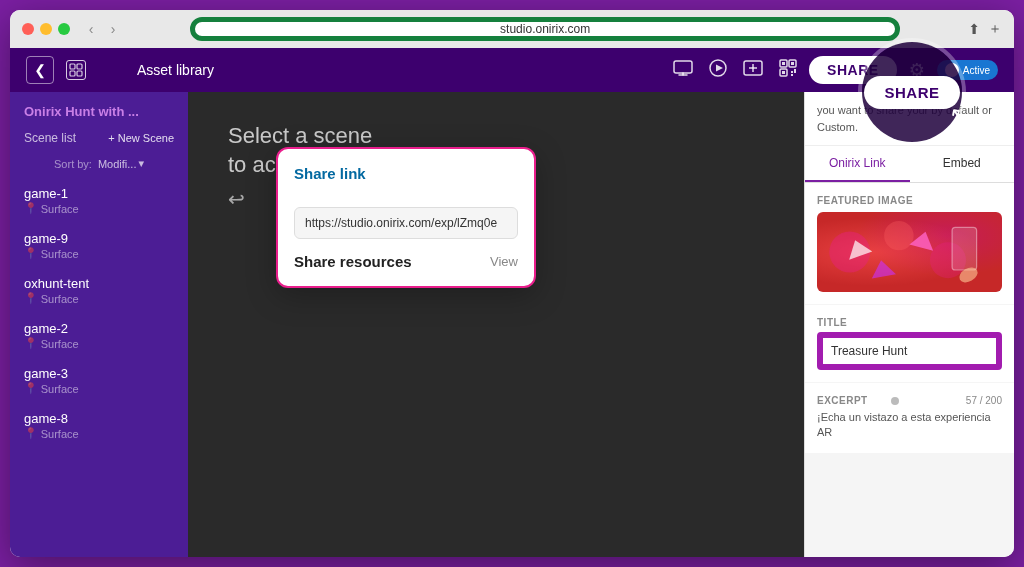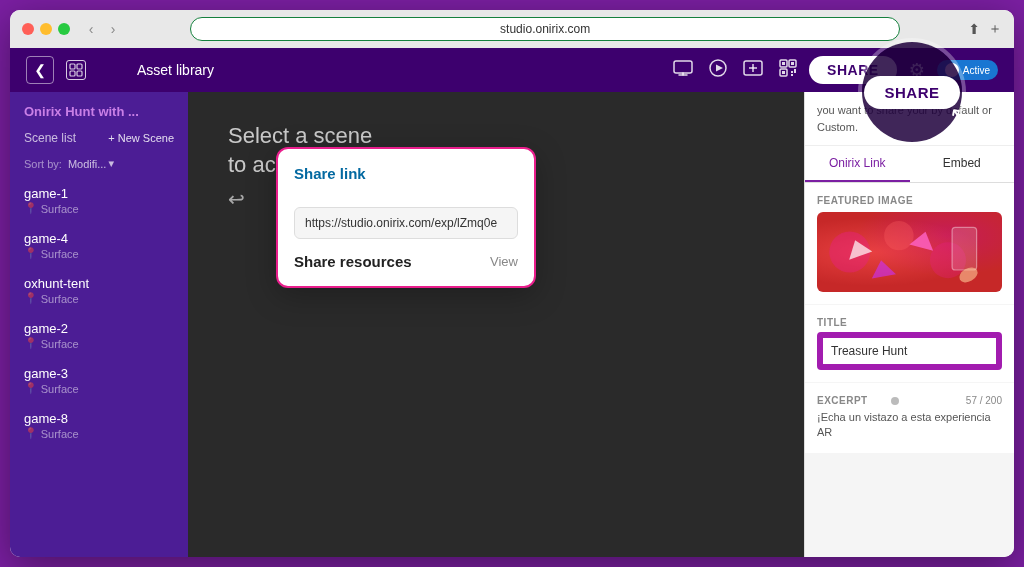--- a/index.html
+++ b/index.html
@@ -66,21 +66,21 @@
       justify-content: center;
       color: #888;
       font-size: 14px;
       cursor: pointer;
     }
 
     .browser-url-bar {
       flex: 1;
       height: 24px;
       background: #fff;
-      border: 1px solid #15803d;
+      border: 5px solid #15803d;
       border-radius: 12px;
       display: flex;
       align-items: center;
       justify-content: center;
       font-size: 12px;
       color: #333;
       margin: 0 60px;
     }
 
     .browser-actions {
@@ -238,20 +238,21 @@
       display: flex;
       align-items: center;
       gap: 3px;
     }
 
     .sidebar-sort {
       display: flex;
       align-items: center;
       padding: 4px 14px 8px;
       gap: 6px;
+      justify-content: center;
     }
 
     .sort-label {
       color: rgba(255,255,255,0.5);
       font-size: 11px;
     }
 
     .sort-select {
       color: rgba(255,255,255,0.7);
       font-size: 11px;
@@ -622,21 +623,21 @@
       </div>
 
       <div class="scene-item">
         <div class="scene-name">game-1</div>
         <div class="scene-type">
           <span>📍</span>
           <span>Surface</span>
         </div>
       </div>
       <div class="scene-item">
-        <div class="scene-name">game-4</div>
+        <div class="scene-name">game-9</div>
         <div class="scene-type">
           <span>📍</span>
           <span>Surface</span>
         </div>
       </div>
       <div class="scene-item">
         <div class="scene-name">oxhunt-tent</div>
         <div class="scene-type">
           <span>📍</span>
           <span>Surface</span>

